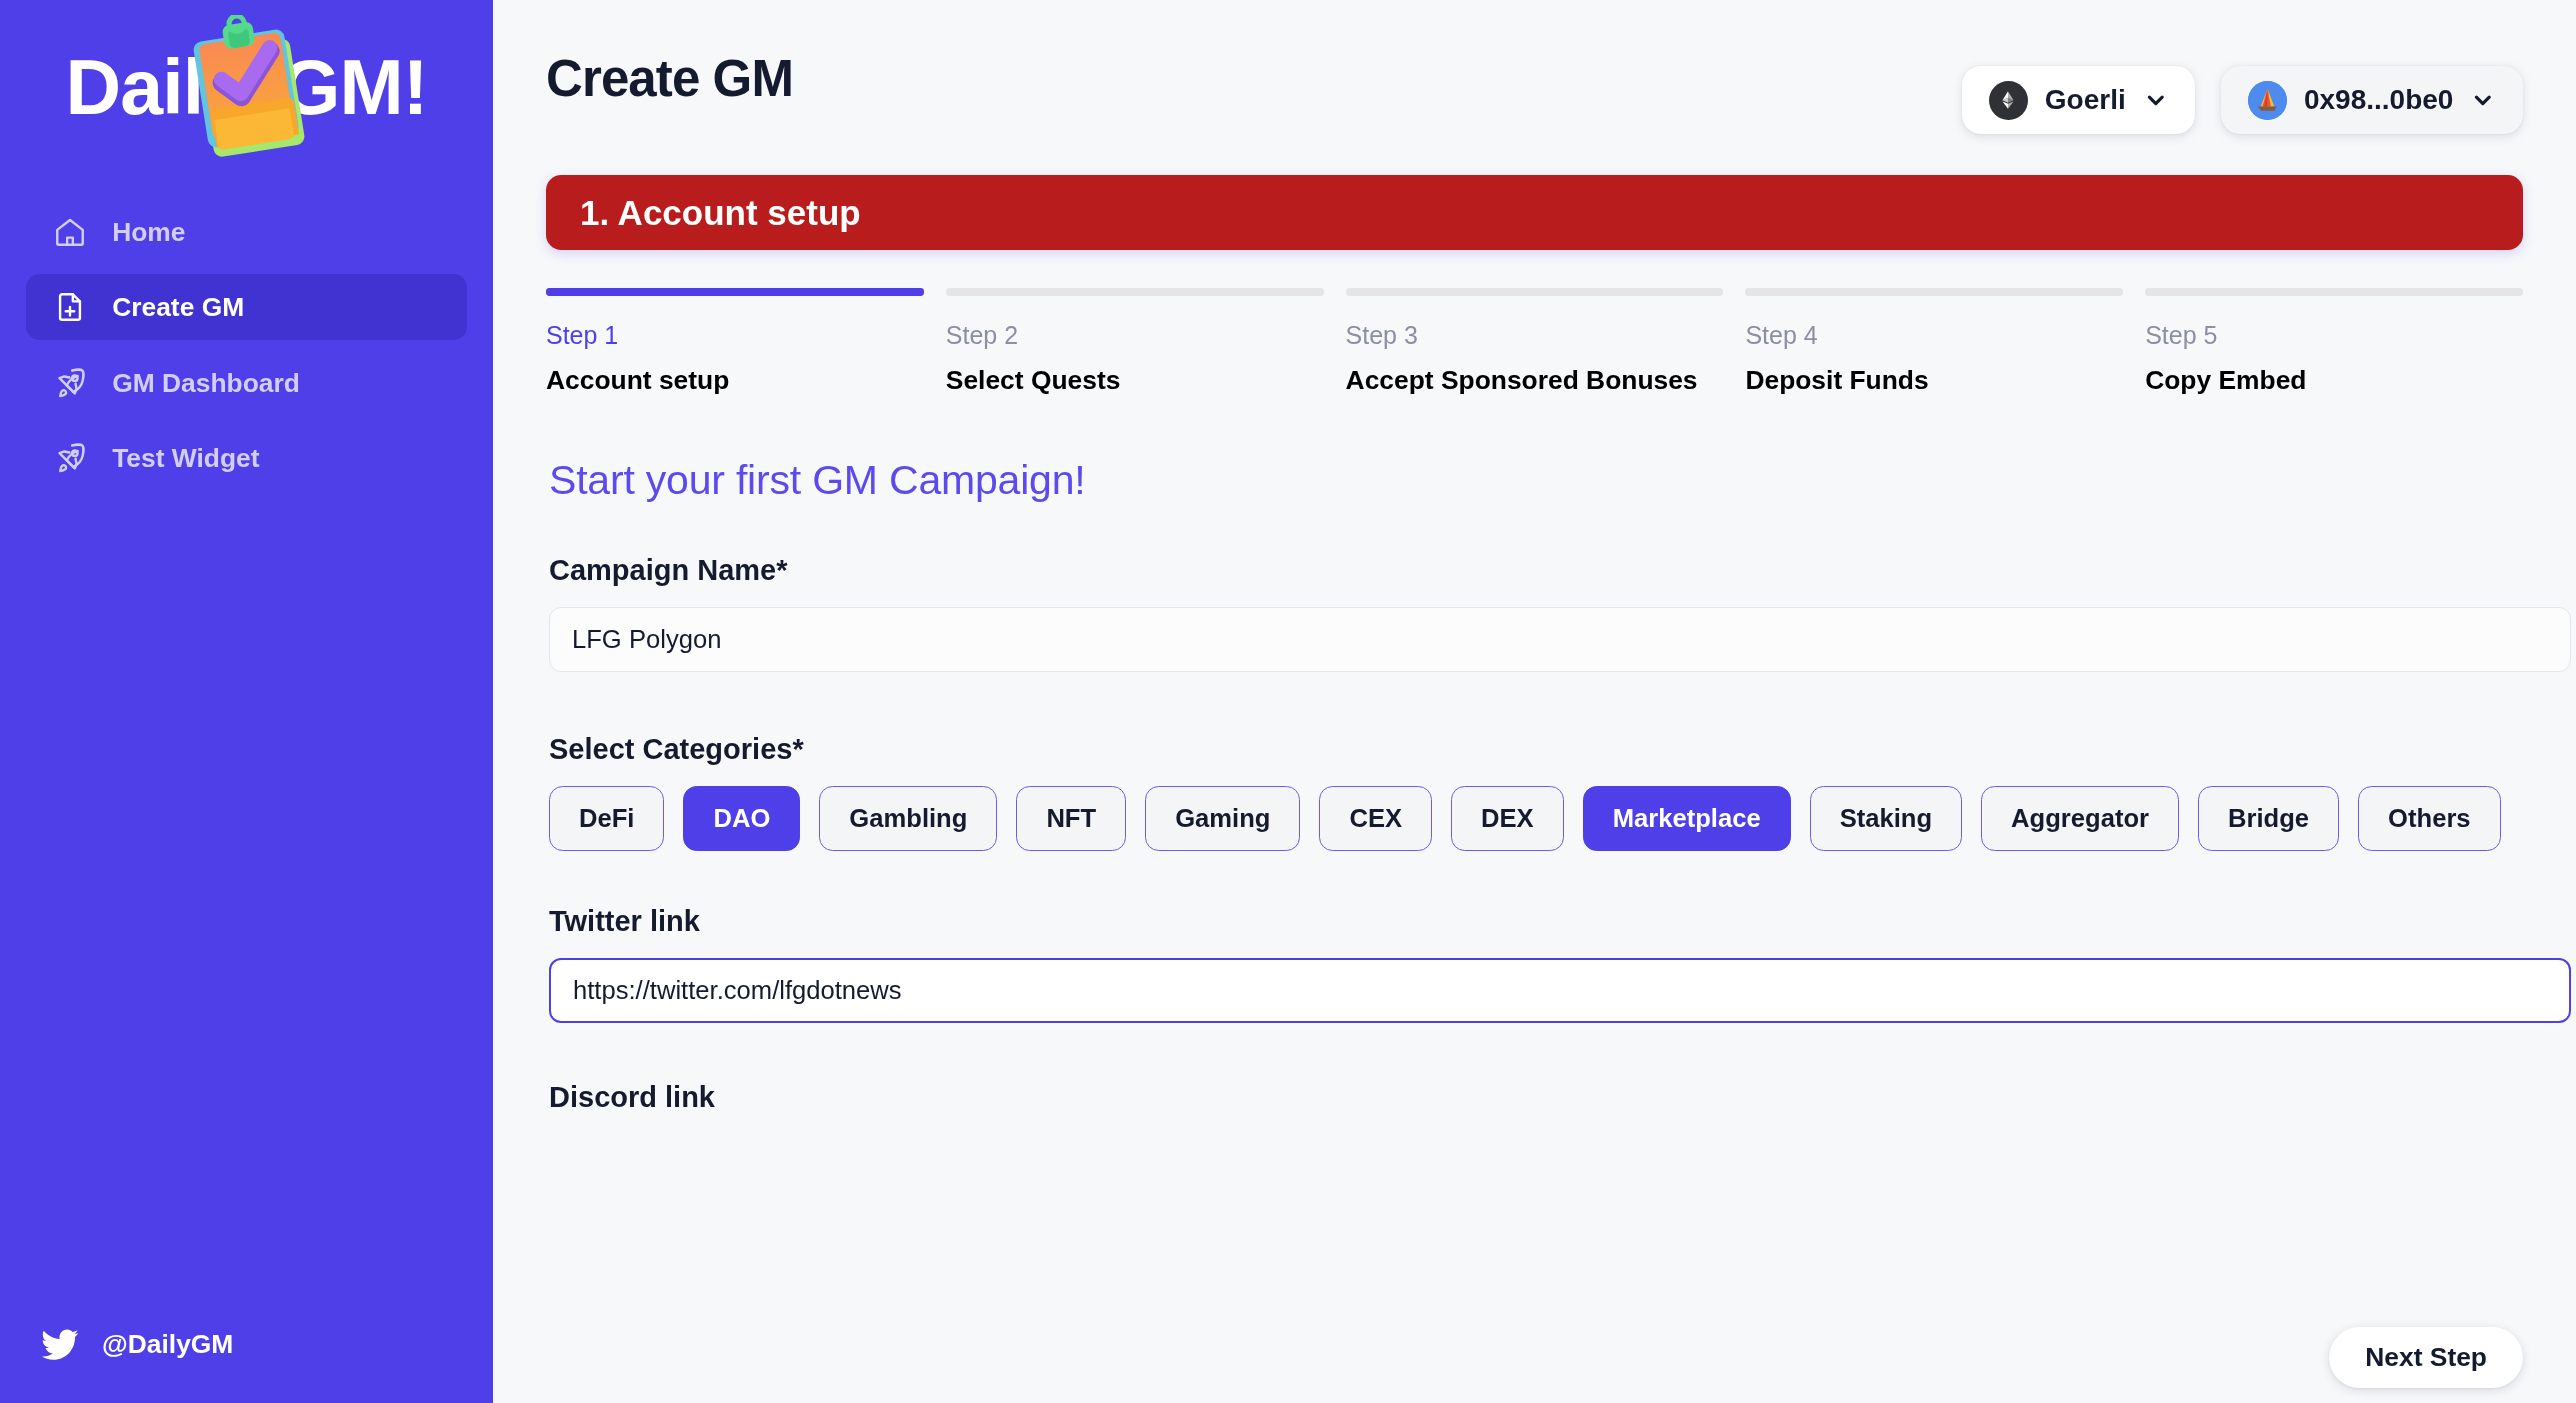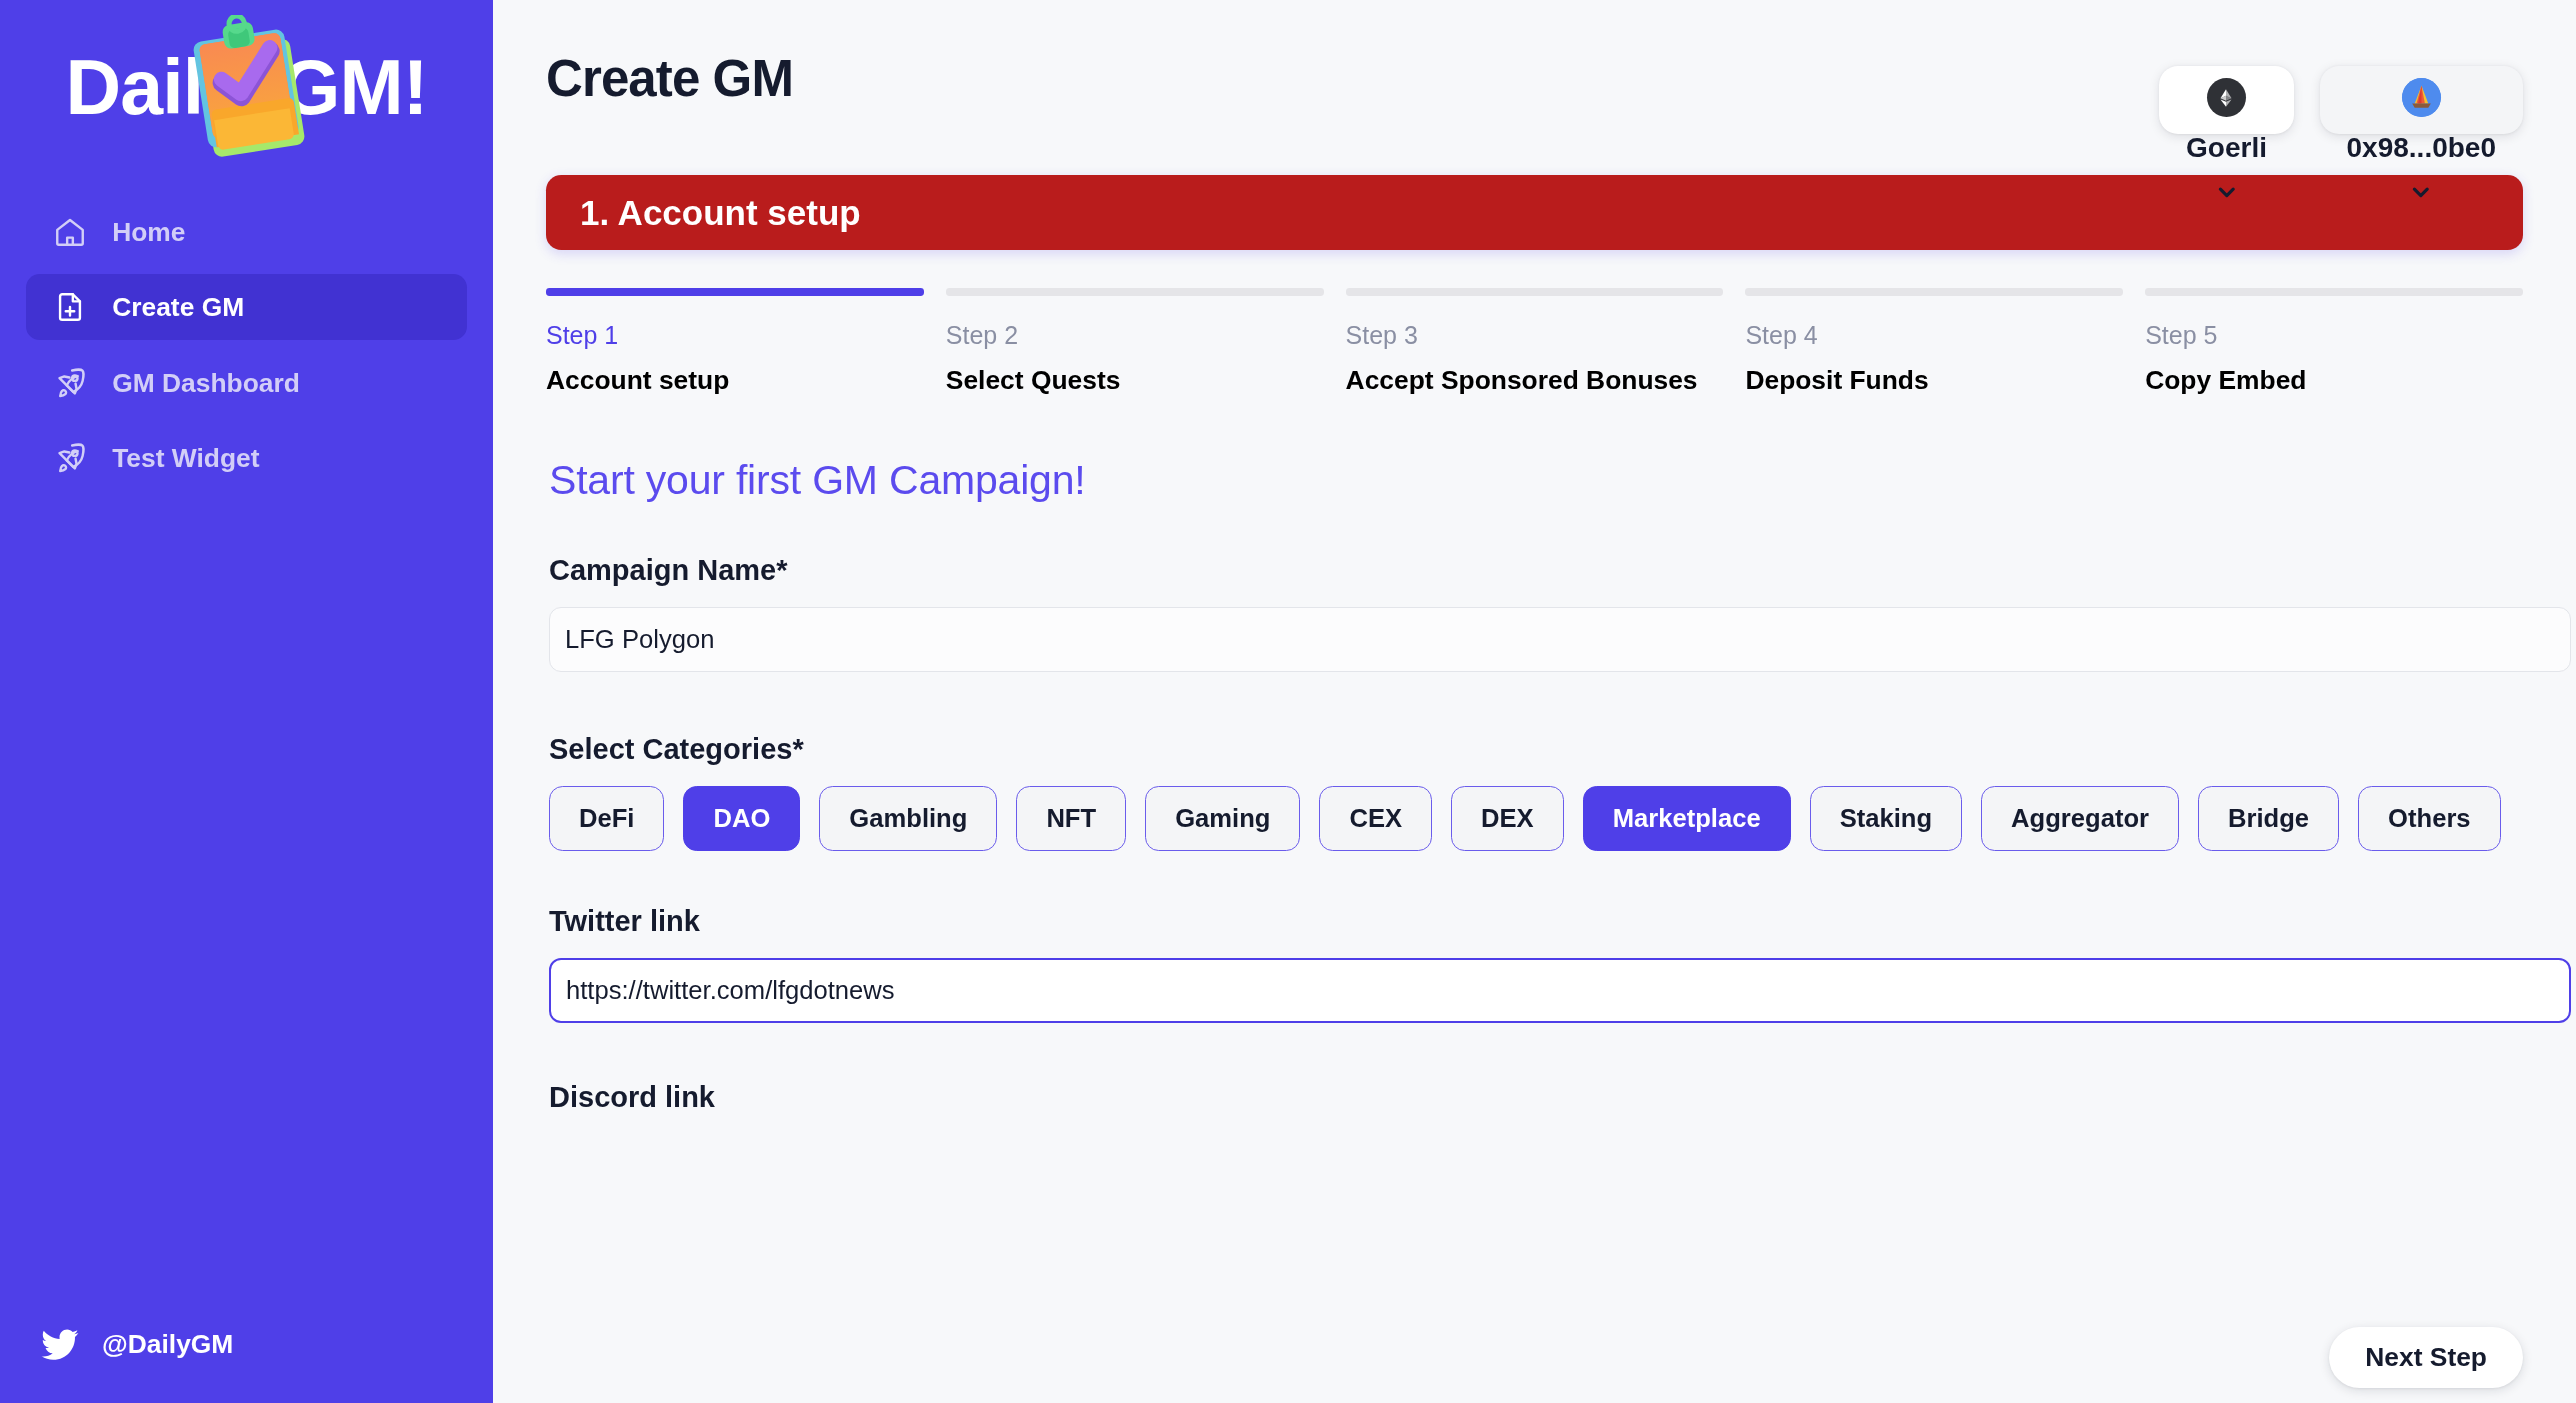--- a/index.html
+++ b/index.html
@@ -146,21 +146,20 @@
     display: flex;
     align-items: center;
     gap: 17px;
     height: 68px;
     padding: 12px 27px;
     border-radius: 19px;
     background: #ffffff;
     box-shadow: 0 2.6px 10.2px rgba(20,24,40,.10), 0 0.9px 2.6px rgba(20,24,40,.06);
     cursor: pointer;
     white-space: nowrap;
-    flex-direction: column;
   }
   .chip.wallet { background: #F4F5F7; }
   .chip-label {
     font-size: 28px;
     font-weight: 700;
     color: #151B2E;
     line-height: 1;
   }
   .eth-badge {
     width: 39px; height: 39px; flex: 0 0 39px;
@@ -251,21 +250,21 @@
     margin-bottom: 22px;
     display: block;
   }
   .text-input {
     display: block;
     width: 2022px;
     height: 65px;
     border: 1.7px solid #E3E5EA;
     border-radius: 12px;
     background: #FCFCFD;
-    padding: 0 15px;
+    padding: 0 22px;
     font-family: "Liberation Sans", sans-serif;
     font-size: 25.6px;
     color: #151B2E;
     outline: none;
   }
   .text-input::placeholder { color: #9AA0B0; }
   .text-input.focused {
     border: 2.6px solid #4F3FE8;
     background: #ffffff;
   }

